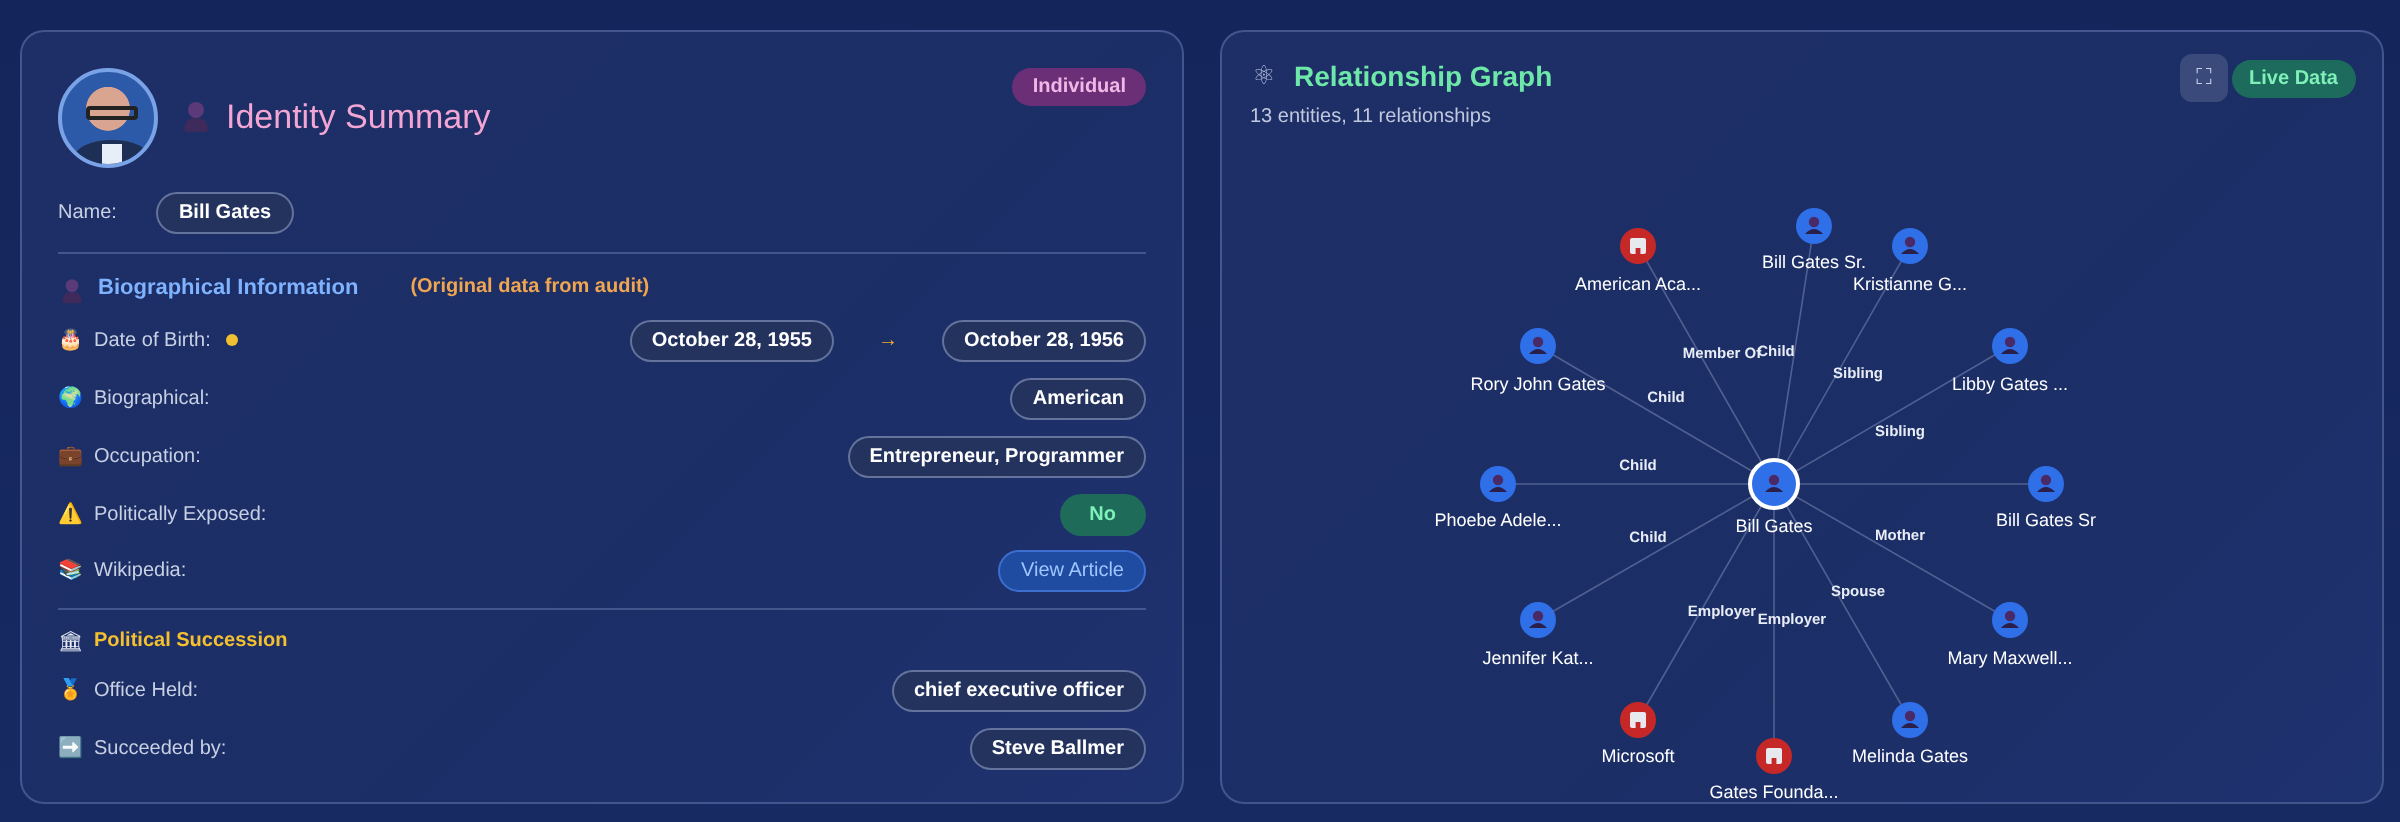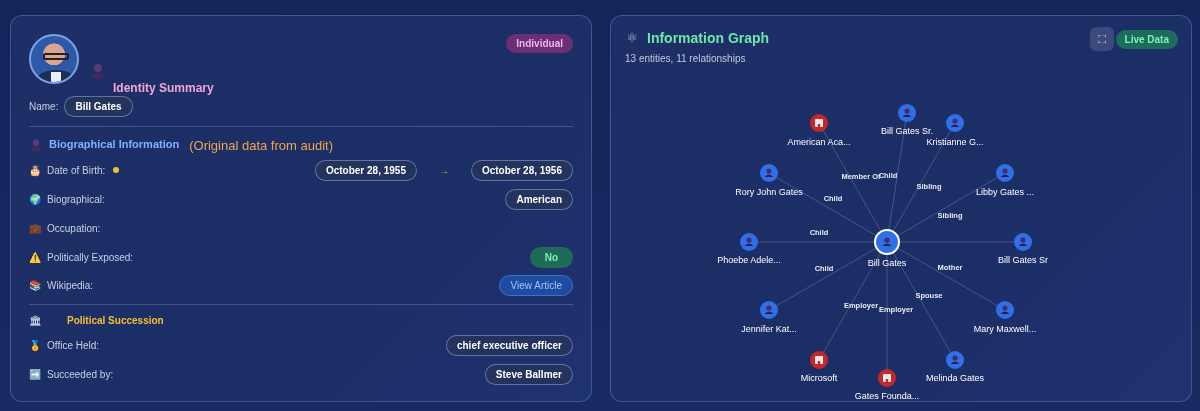--- a/index.html
+++ b/index.html
@@ -27,37 +27,37 @@
     border-radius: 50%; border: 2px solid #7aa2e6; overflow: hidden;
     background: radial-gradient(circle at 50% 40%, #d9a590 0 30%, #2c5aa8 31% 100%);
   }
   .avatar .glasses { position:absolute; left:12px; top:17px; width:26px; height:7px; border:2px solid #222; border-radius:2px; }
   .avatar .suit { position:absolute; left:6px; bottom:-6px; width:38px; height:18px; background:#1e2f55; border-radius:50% 50% 0 0; }
   .avatar .shirt { position:absolute; left:20px; bottom:0; width:10px; height:10px; background:#e8eef7; }
   .title-row { position: absolute; left: 80px; top: 33px; display: flex; align-items: center; gap: 8px; }
   .person-icon { width: 14px; height: 16px; position: relative; }
   .person-icon::before { content:""; position:absolute; left:3px; top:0; width:8px; height:8px; border-radius:50%; background:#5b3a7a; }
   .person-icon::after { content:""; position:absolute; left:1px; top:8px; width:12px; height:7px; border-radius:6px 6px 2px 2px; background:#3f2a5c; }
-  .identity-title { color: #f3a6d4; font-size: 12px; font-weight: 700; margin-top: 32px; }
+  .identity-title { color: #f3a6d4; font-size: 17px; font-weight: 400; }
   .badge-individual {
     position: absolute; right: 18px; top: 18px; padding: 4px 10px;
     background: #6b2f77; color: #f0b8e6; font-size: 10px; font-weight: bold;
     border-radius: 11px;
   }
-  .name-row { position: absolute; left: 18px; top: 80px; display: flex; align-items: center; gap: 6px; font-size: 10px; color: #c8d0e4; }
+  .name-row { position: absolute; left: 18px; top: 80px; display: flex; align-items: center; gap: 20px; font-size: 10px; color: #c8d0e4; }
   .pill {
     display: inline-block; padding: 4px 10px; font-size: 10px; font-weight: bold;
     color: #ffffff; background: #24325e; border: 1px solid rgba(180,195,230,0.45);
     border-radius: 11px; white-space: nowrap;
   }
   .divider { position: absolute; left: 18px; right: 18px; height: 1px; background: rgba(140,160,210,0.35); }
   .section-title { position: absolute; left: 18px; display: flex; align-items: flex-start; gap: 6px; }
   .section-title .txt { font-size: 11px; font-weight: bold; }
   .bio-title { color: #7fb2ff; }
-  .audit-note { color: #f0a550; font-size: 13px; font-weight: normal; margin-left: 4px; }
+  .audit-note { color: #f0a550; font-size: 10px; font-weight: bold; margin-left: 20px; }
   .succ-title { color: #f5c030; }
   .row {
     position: absolute; left: 18px; right: 18px; height: 22px;
     display: flex; align-items: center; justify-content: space-between;
   }
   .row .label { display: flex; align-items: center; gap: 6px; font-size: 10px; color: #c8d0e4; }
   .row .vals { display: flex; align-items: center; gap: 22px; }
   .emoji { font-size: 10px; width: 12px; text-align: center; }
   .dot-yellow { width: 6px; height: 6px; border-radius: 50%; background: #f0c030; display: inline-block; margin-left: 2px; }
   .arrow { color: #f0b030; font-size: 10px; }
@@ -134,20 +134,23 @@
     <div class="vals">
       <span class="pill">American</span>
     </div>
   </div>
 
   <div class="row" style="top:201px;">
     <div class="label">
       <span class="emoji">💼</span>
       <span>Occupation:</span>
     </div>
+    <div class="vals">
+      <span class="pill">Entrepreneur, Programmer</span>
+    </div>
   </div>
 
   <div class="row" style="top:230px;">
     <div class="label">
       <span class="emoji">⚠️</span>
       <span>Politically Exposed:</span>
     </div>
     <div class="vals">
       <span class="pill pill-no">No</span>
     </div>
@@ -160,21 +163,21 @@
     </div>
     <div class="vals">
       <span class="pill pill-link">View Article</span>
     </div>
   </div>
 
   <div class="divider" style="top:288px;"></div>
 
   <div class="section-title" style="top:299px;">
     <span class="emoji">🏛</span>
-    <span class="txt succ-title" style="font-size:10px;margin-left:20px;">Political Succession</span>
+    <span class="txt succ-title" style="font-size:10px;">Political Succession</span>
   </div>
 
   <div class="row" style="top:318px;">
     <div class="label">
       <span class="emoji">🏅</span>
       <span>Office Held:</span>
     </div>
     <div class="vals">
       <span class="pill">chief executive officer</span>
     </div>
@@ -188,21 +191,21 @@
     <div class="vals">
       <span class="pill">Steve Ballmer</span>
     </div>
   </div>
 </div>
 
 <div class="card right">
   <div class="graph-header">
     <div class="graph-title-row">
       <span class="atom-icon">⚛</span>
-      <span class="graph-title">Information Graph</span>
+      <span class="graph-title">Relationship Graph</span>
     </div>
     <div class="graph-sub">13 entities, 11 relationships</div>
   </div>
   <div class="expand-btn">
     <span>⛶</span>
   </div>
   <span class="live-badge">Live Data</span>
 
   <div class="graph-area">
     <svg class="graph-svg" id="graph-svg" width="580" height="326">

